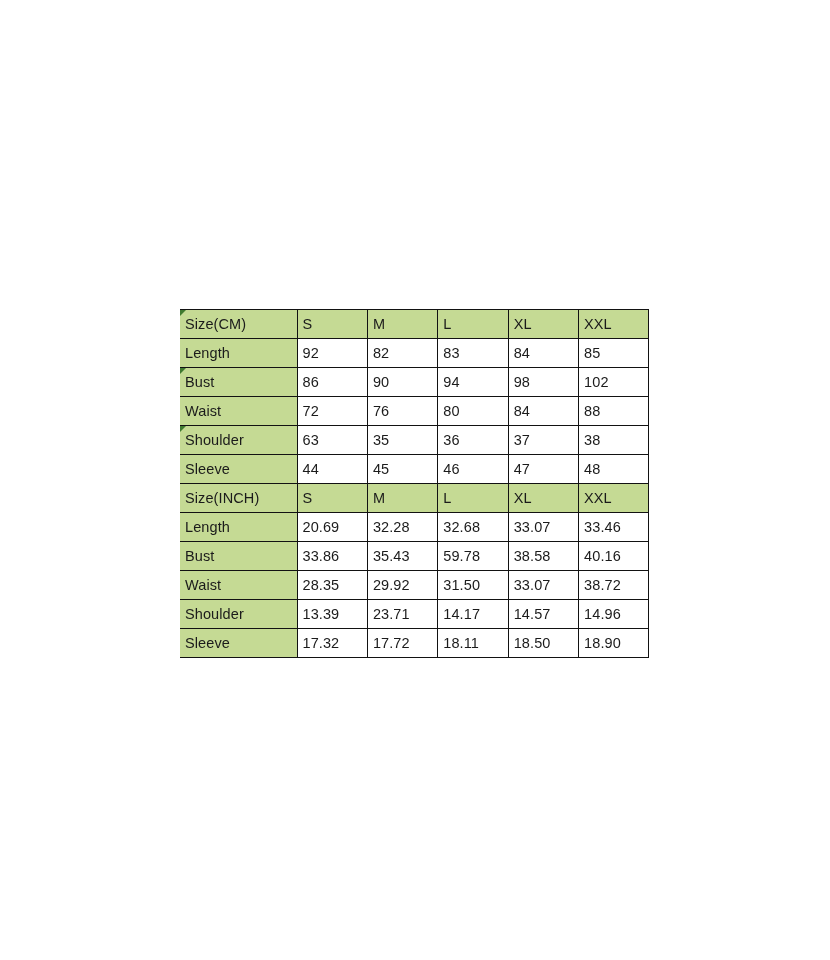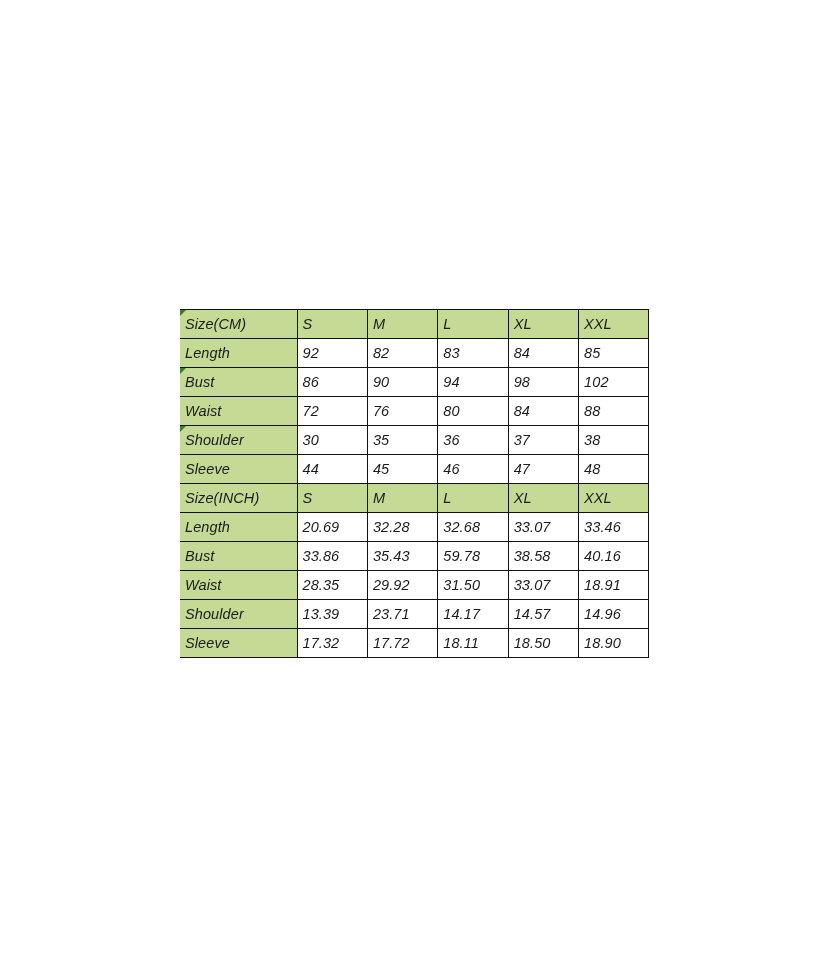--- a/index.html
+++ b/index.html
@@ -13,21 +13,20 @@
     position: relative;
     font-family: "Liberation Sans", "DejaVu Sans", sans-serif;
     overflow: hidden;
   }
 
   #size-chart-wrap {
     position: absolute;
     left: 180px;
     top: 309px;
     width: 562px;
-    font-style: italic;
   }
 
   table.size-chart {
     border-collapse: collapse;
     table-layout: fixed;
     width: 469px;
     background: #ffffff;
   }
 
   table.size-chart col.c-label { width: 117px; }
@@ -127,21 +126,21 @@
         <tr>
           <td class="label">Waist</td>
           <td class="val">72</td>
           <td class="val">76</td>
           <td class="val">80</td>
           <td class="val">84</td>
           <td class="val">88</td>
         </tr>
         <tr>
           <td class="label">Shoulder<span class="corner-marker"></span></td>
-          <td class="val">30</td>
+          <td class="val">63</td>
           <td class="val">35</td>
           <td class="val">36</td>
           <td class="val">37</td>
           <td class="val">38</td>
         </tr>
         <tr>
           <td class="label">Sleeve</td>
           <td class="val">44</td>
           <td class="val">45</td>
           <td class="val">46</td>
@@ -171,21 +170,21 @@
           <td class="val">59.78</td>
           <td class="val">38.58</td>
           <td class="val">40.16</td>
         </tr>
         <tr>
           <td class="label">Waist</td>
           <td class="val">28.35</td>
           <td class="val">29.92</td>
           <td class="val">31.50</td>
           <td class="val">33.07</td>
-          <td class="val">18.91</td>
+          <td class="val">38.72</td>
         </tr>
         <tr>
           <td class="label">Shoulder</td>
           <td class="val">13.39</td>
           <td class="val">23.71</td>
           <td class="val">14.17</td>
           <td class="val">14.57</td>
           <td class="val">14.96</td>
         </tr>
         <tr>

